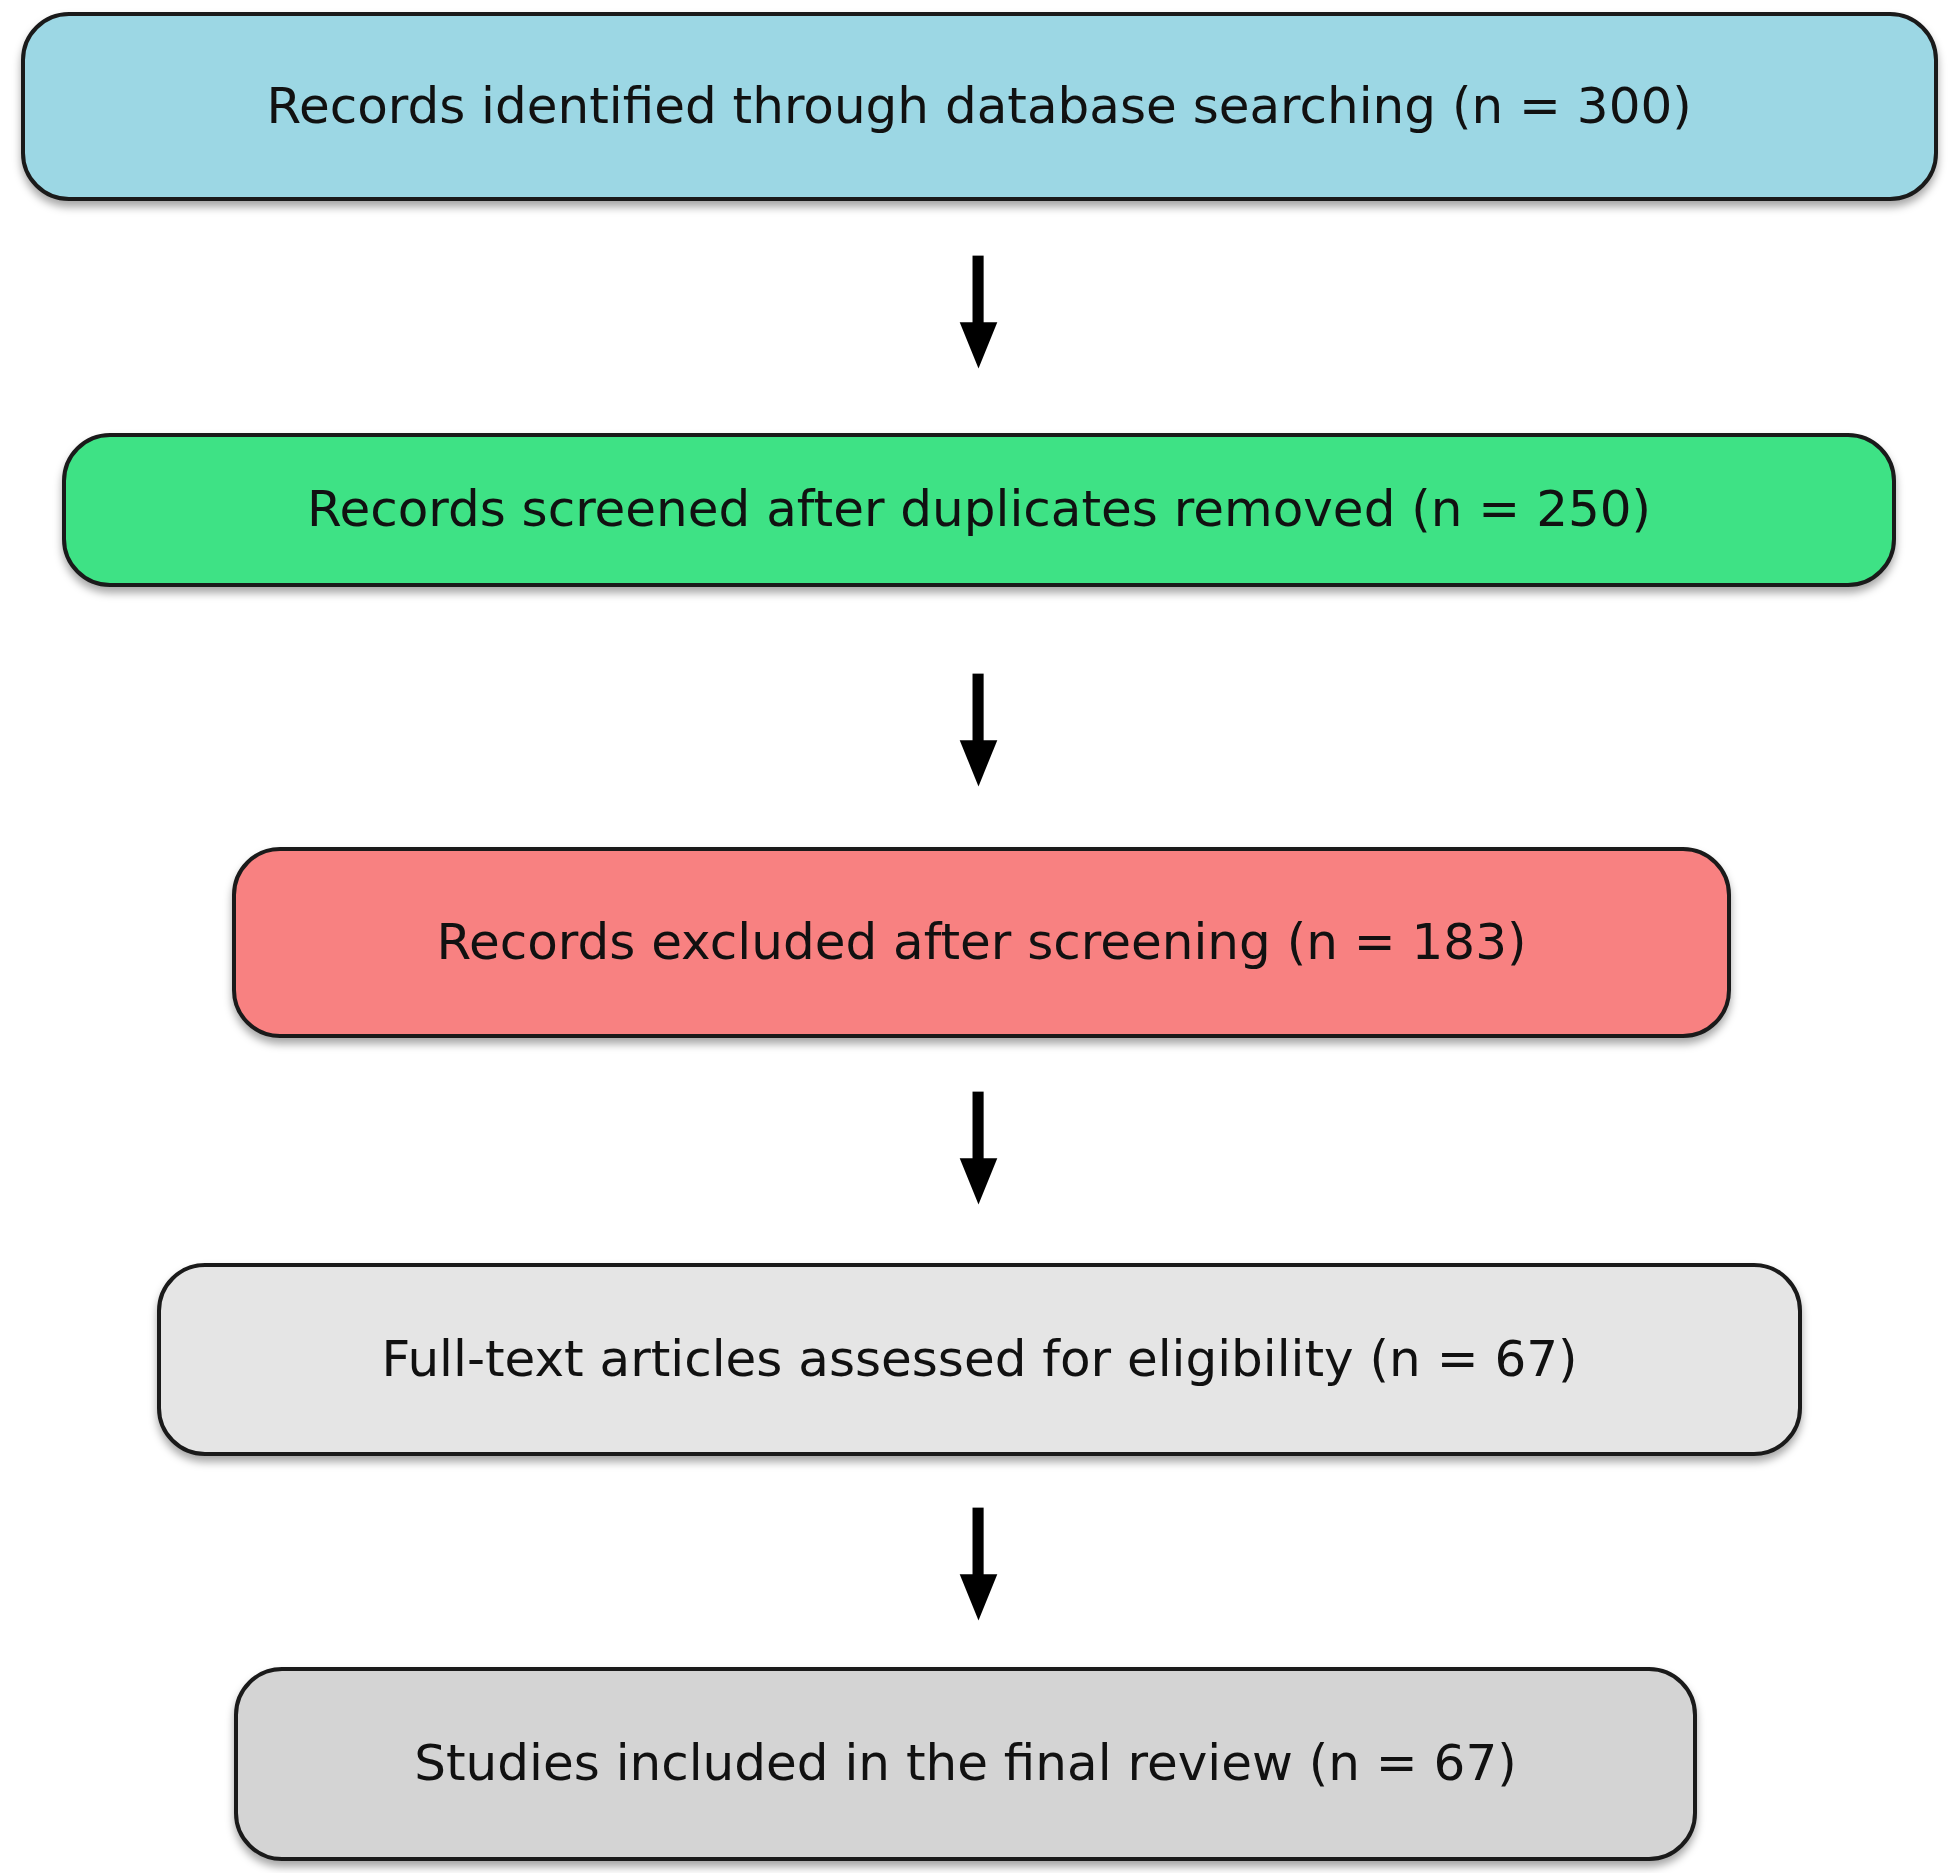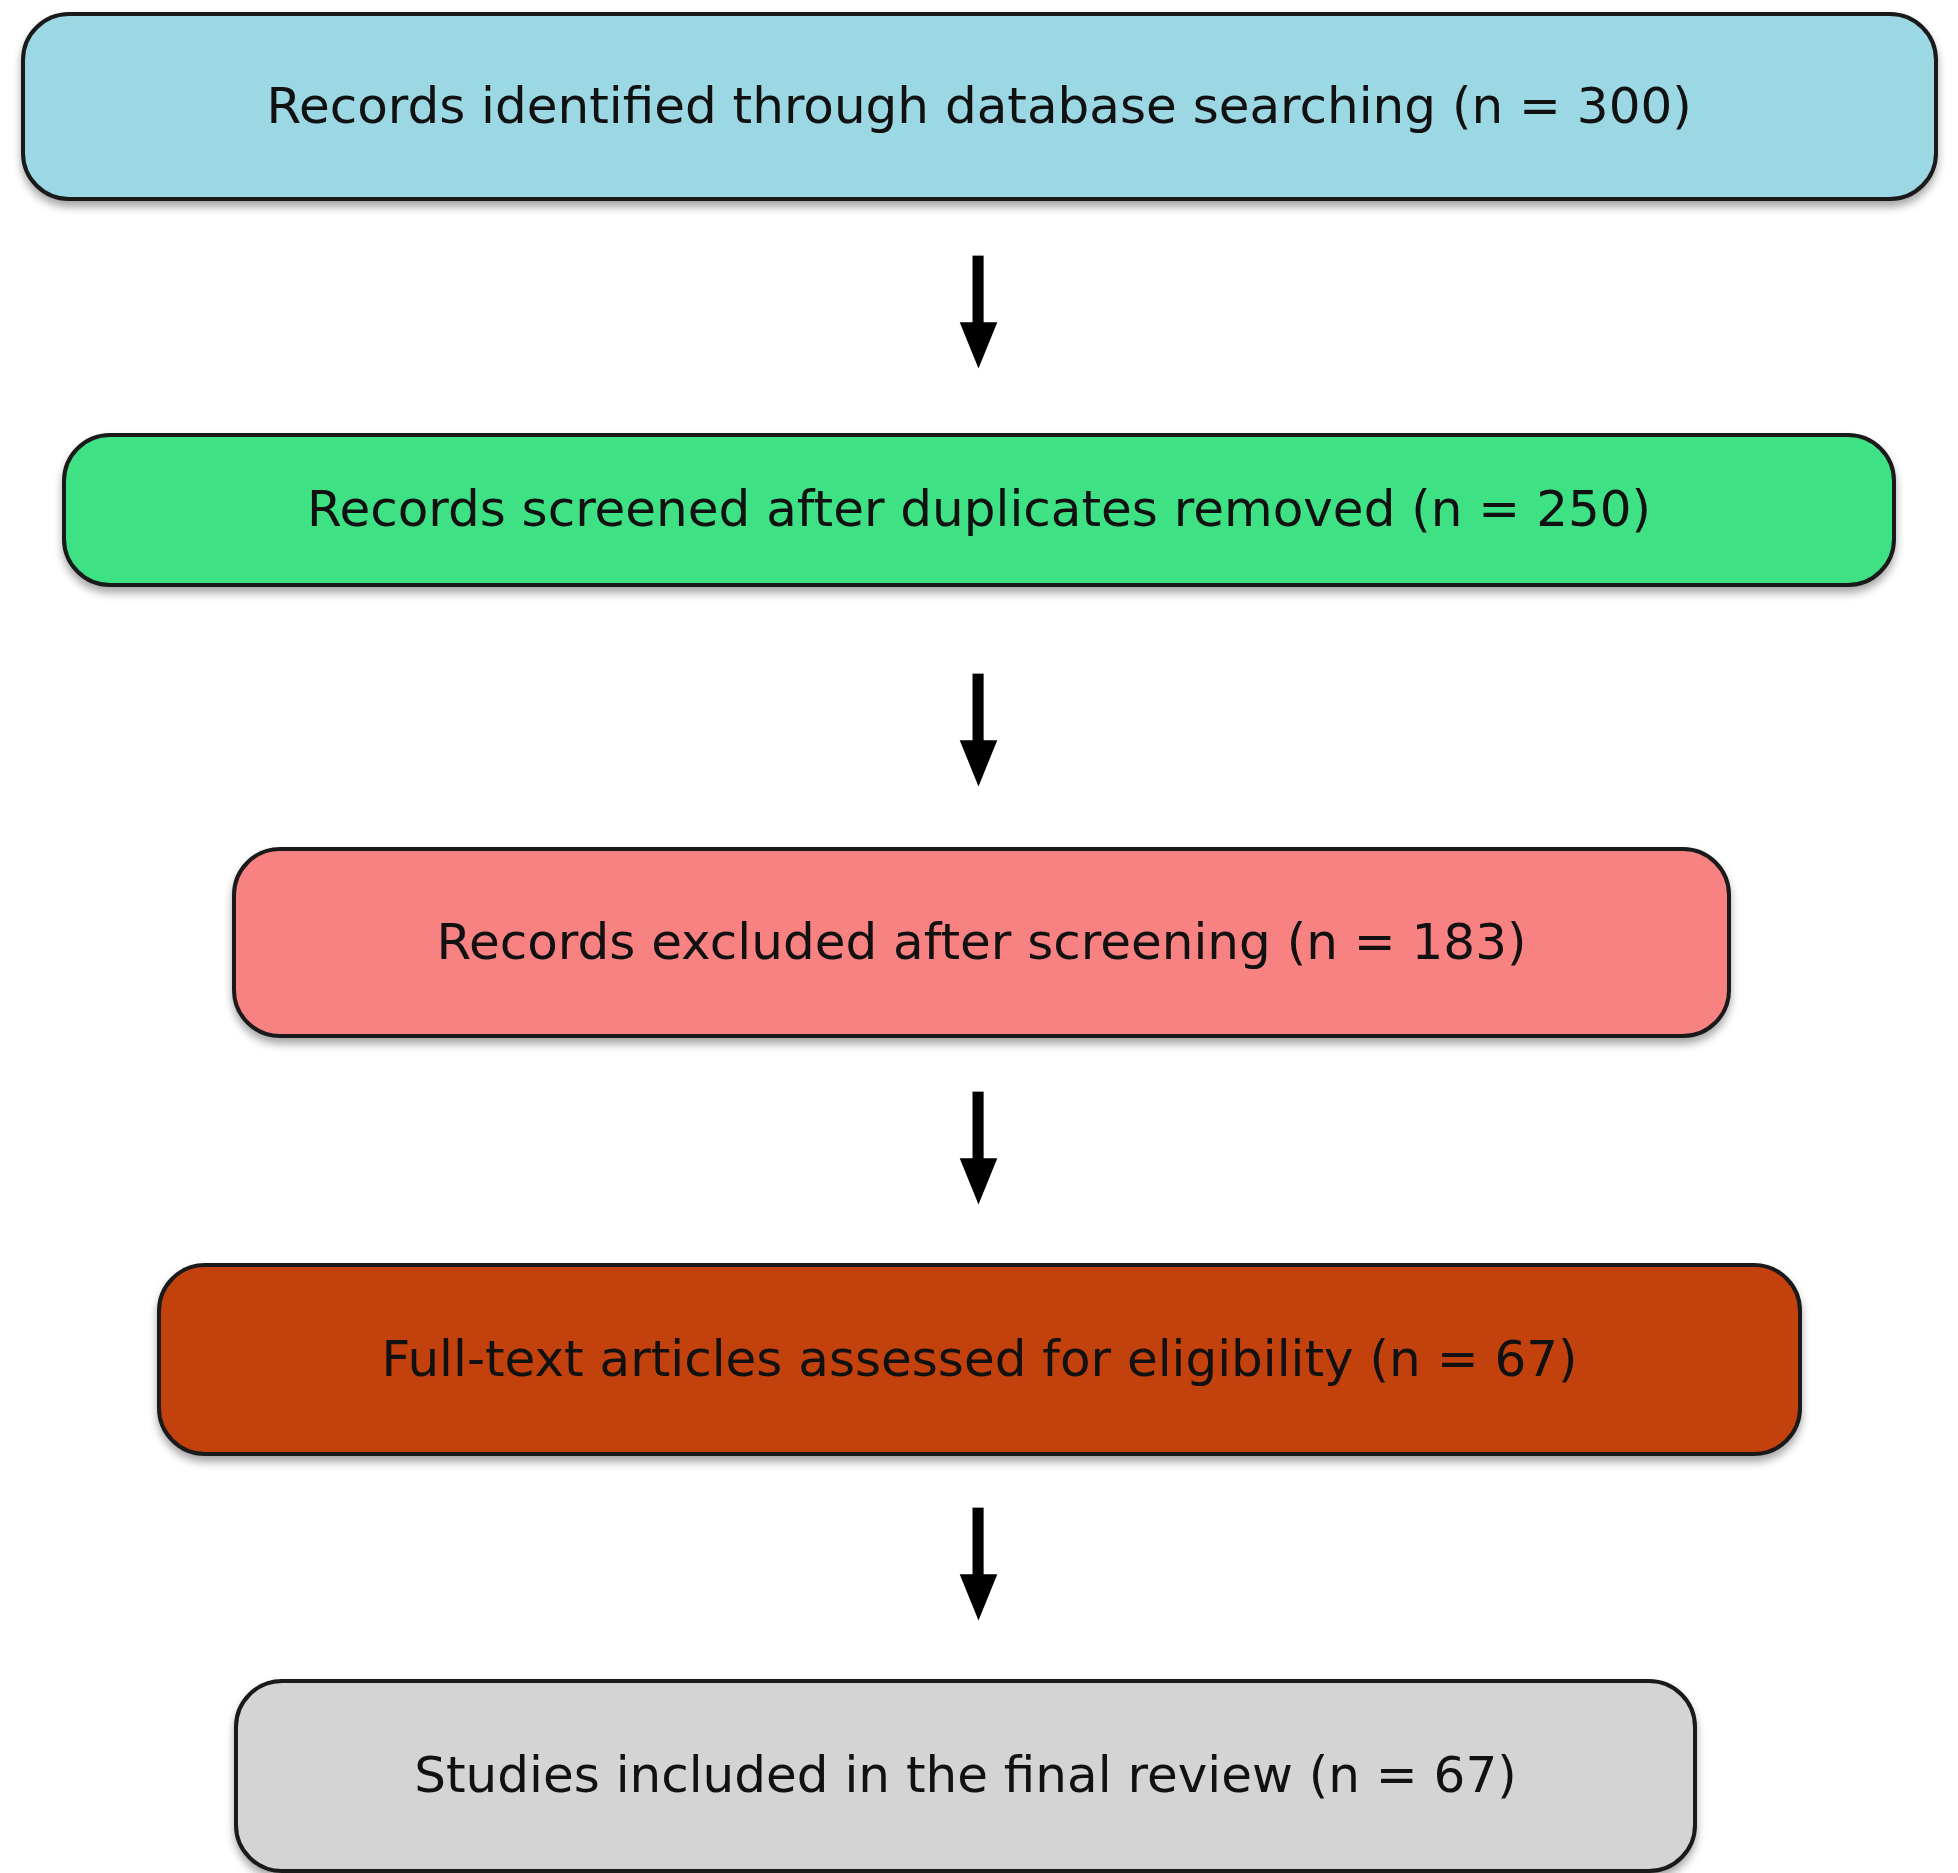--- a/index.html
+++ b/index.html
@@ -30,21 +30,21 @@
     line-height: 1.15;
     color: #111111;
     white-space: nowrap;
     text-align: center;
     padding: 0 34px;
   }
   .box-identified { left: 20.6px;  top: 12px;   width: 1917px; height: 189px; }
   .box-screened   { left: 62px;  top: 433px;  width: 1834px; height: 154px; align-items: center; }
   .box-excluded   { left: 232px; top: 847px;  width: 1499px; height: 191px; }
   .box-fulltext   { left: 157px; top: 1263px; width: 1645px; height: 193px; }
-  .box-included   { left: 234px; top: 1667px; width: 1463px; height: 194px; margin-top: 12px; }
+  .box-included   { left: 234px; top: 1667px; width: 1463px; height: 194px; }
 
   .flow-arrow {
     position: absolute;
     left: 958px;
     width: 41px;
     height: 114px;
   }
   .arrow-1 { top: 255px; }
   .arrow-2 { top: 673px; }
   .arrow-3 { top: 1091px; }
@@ -75,21 +75,21 @@
 
   <div class="flow-box box-excluded" style="background-color: rgb(248, 129, 129);">
     <span class="box-label">Records excluded after screening (n = 183)</span>
   </div>
 
   <svg class="flow-arrow arrow-3" viewBox="0 0 48 132" style="color: rgb(0, 0, 0);">
     <rect x="17" y="0" width="13" height="84" fill="currentColor"></rect>
     <polygon points="2,78 46,78 24,132" fill="currentColor"></polygon>
   </svg>
 
-  <div class="flow-box box-fulltext" style="background-color: #c2410c;">
+  <div class="flow-box box-fulltext" style="background-color: #e5e5e5;">
     <span class="box-label">Full-text articles assessed for eligibility (n = 67)</span>
   </div>
 
   <svg class="flow-arrow arrow-4" viewBox="0 0 48 132" style="color: rgb(0, 0, 0);">
     <rect x="17" y="0" width="13" height="84" fill="currentColor"></rect>
     <polygon points="2,78 46,78 24,132" fill="currentColor"></polygon>
   </svg>
 
   <div class="flow-box box-included" style="background-color: rgb(212, 212, 212);">
     <span class="box-label">Studies included in the final review (n = 67)</span>

